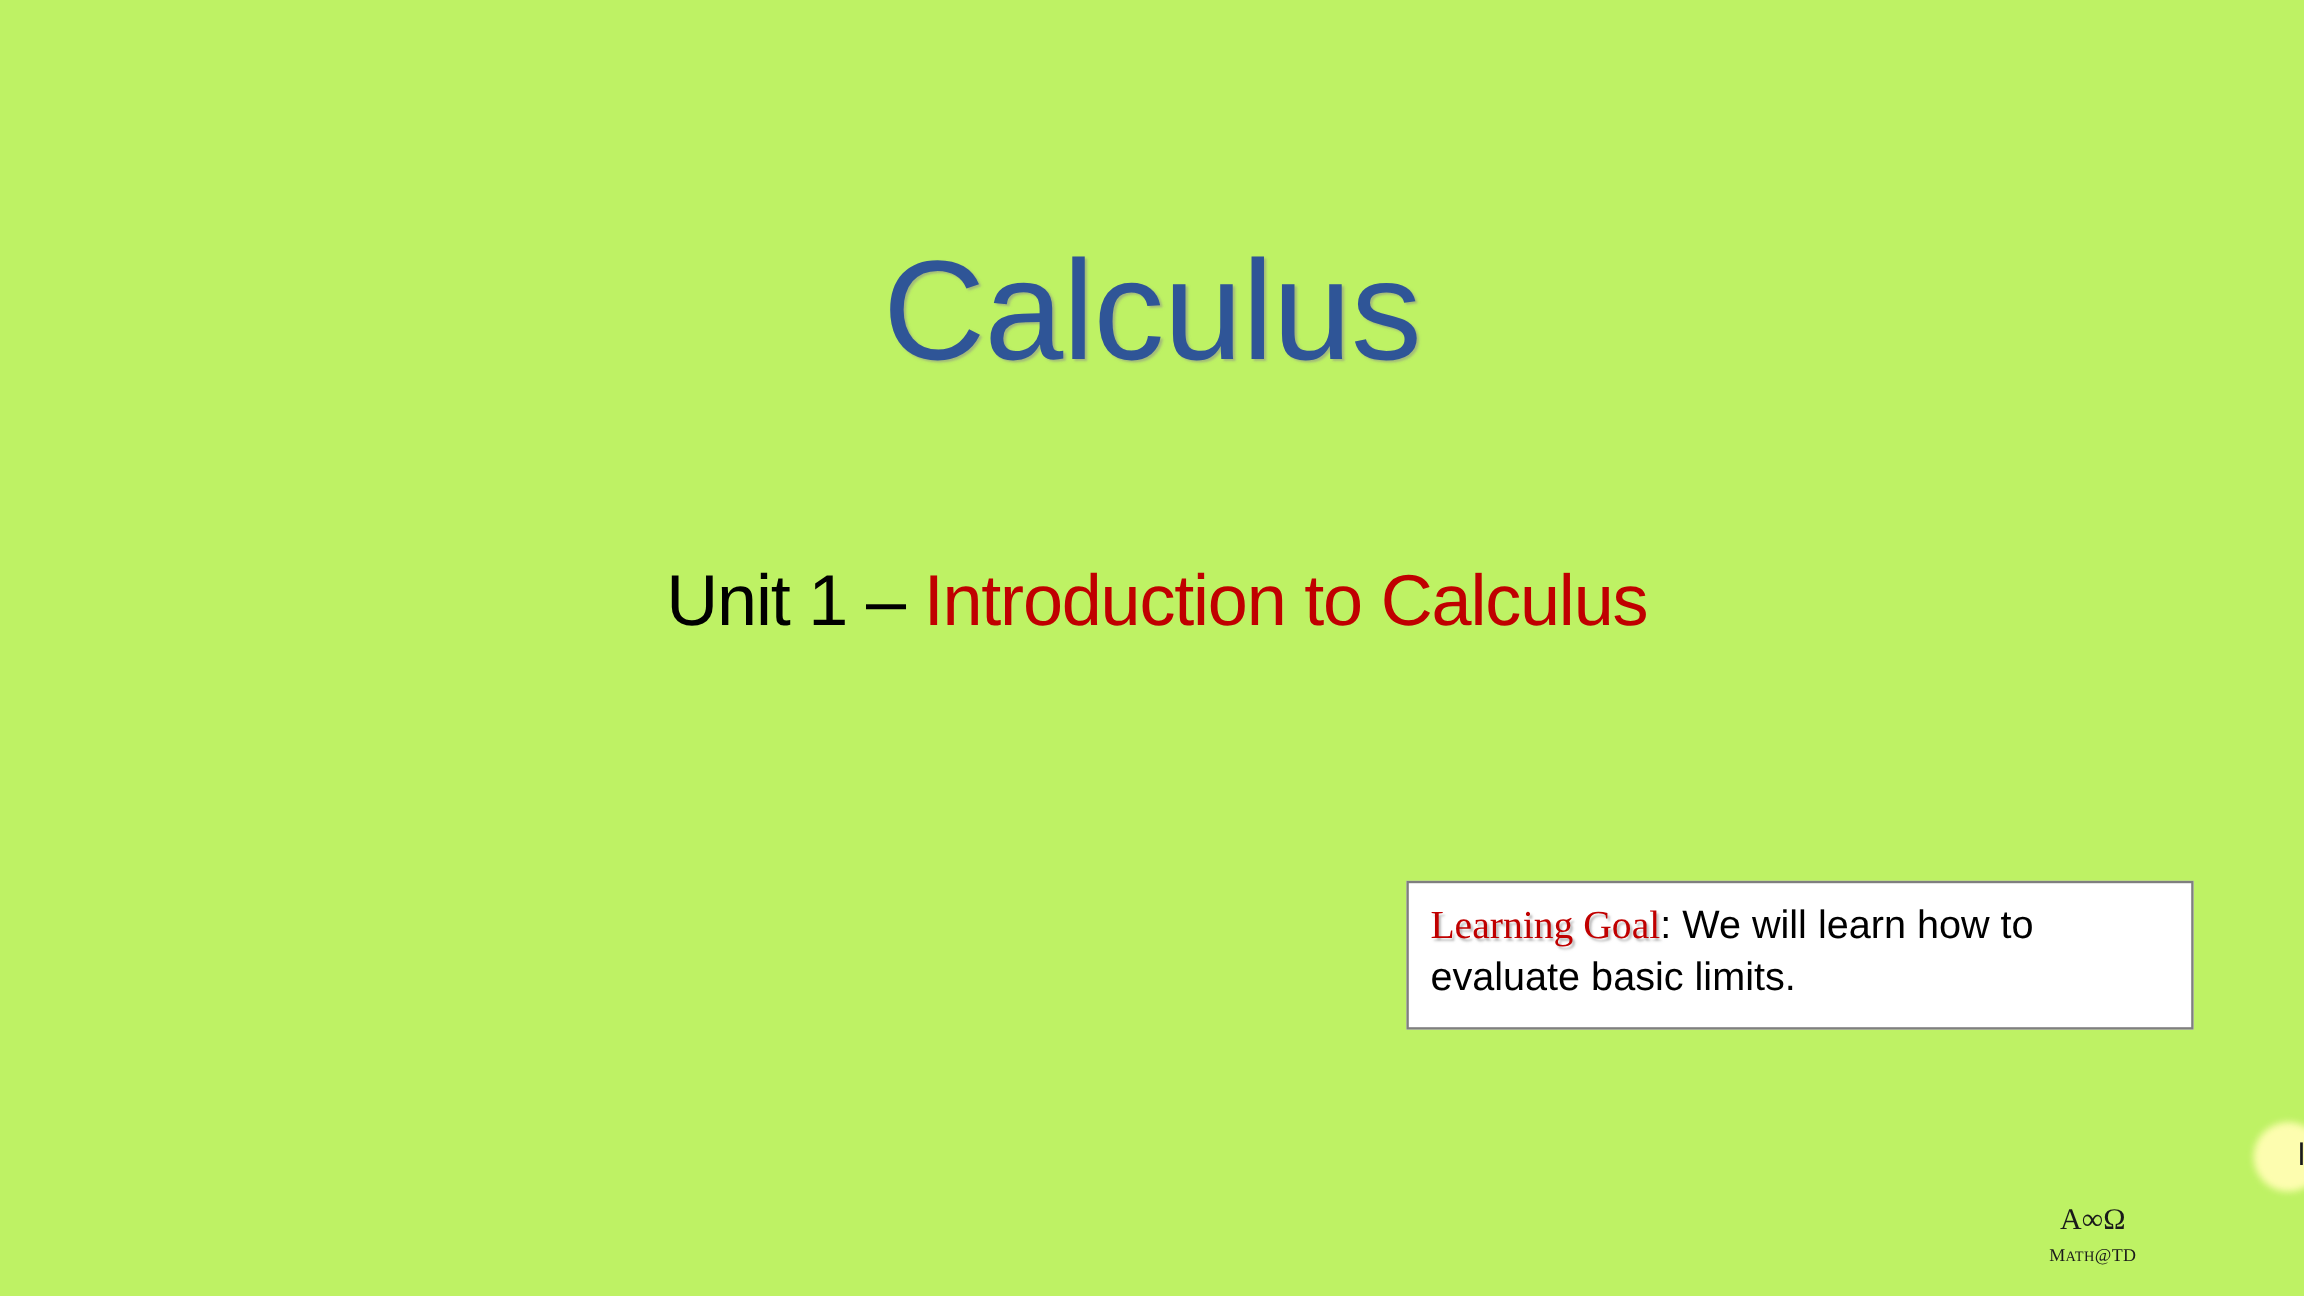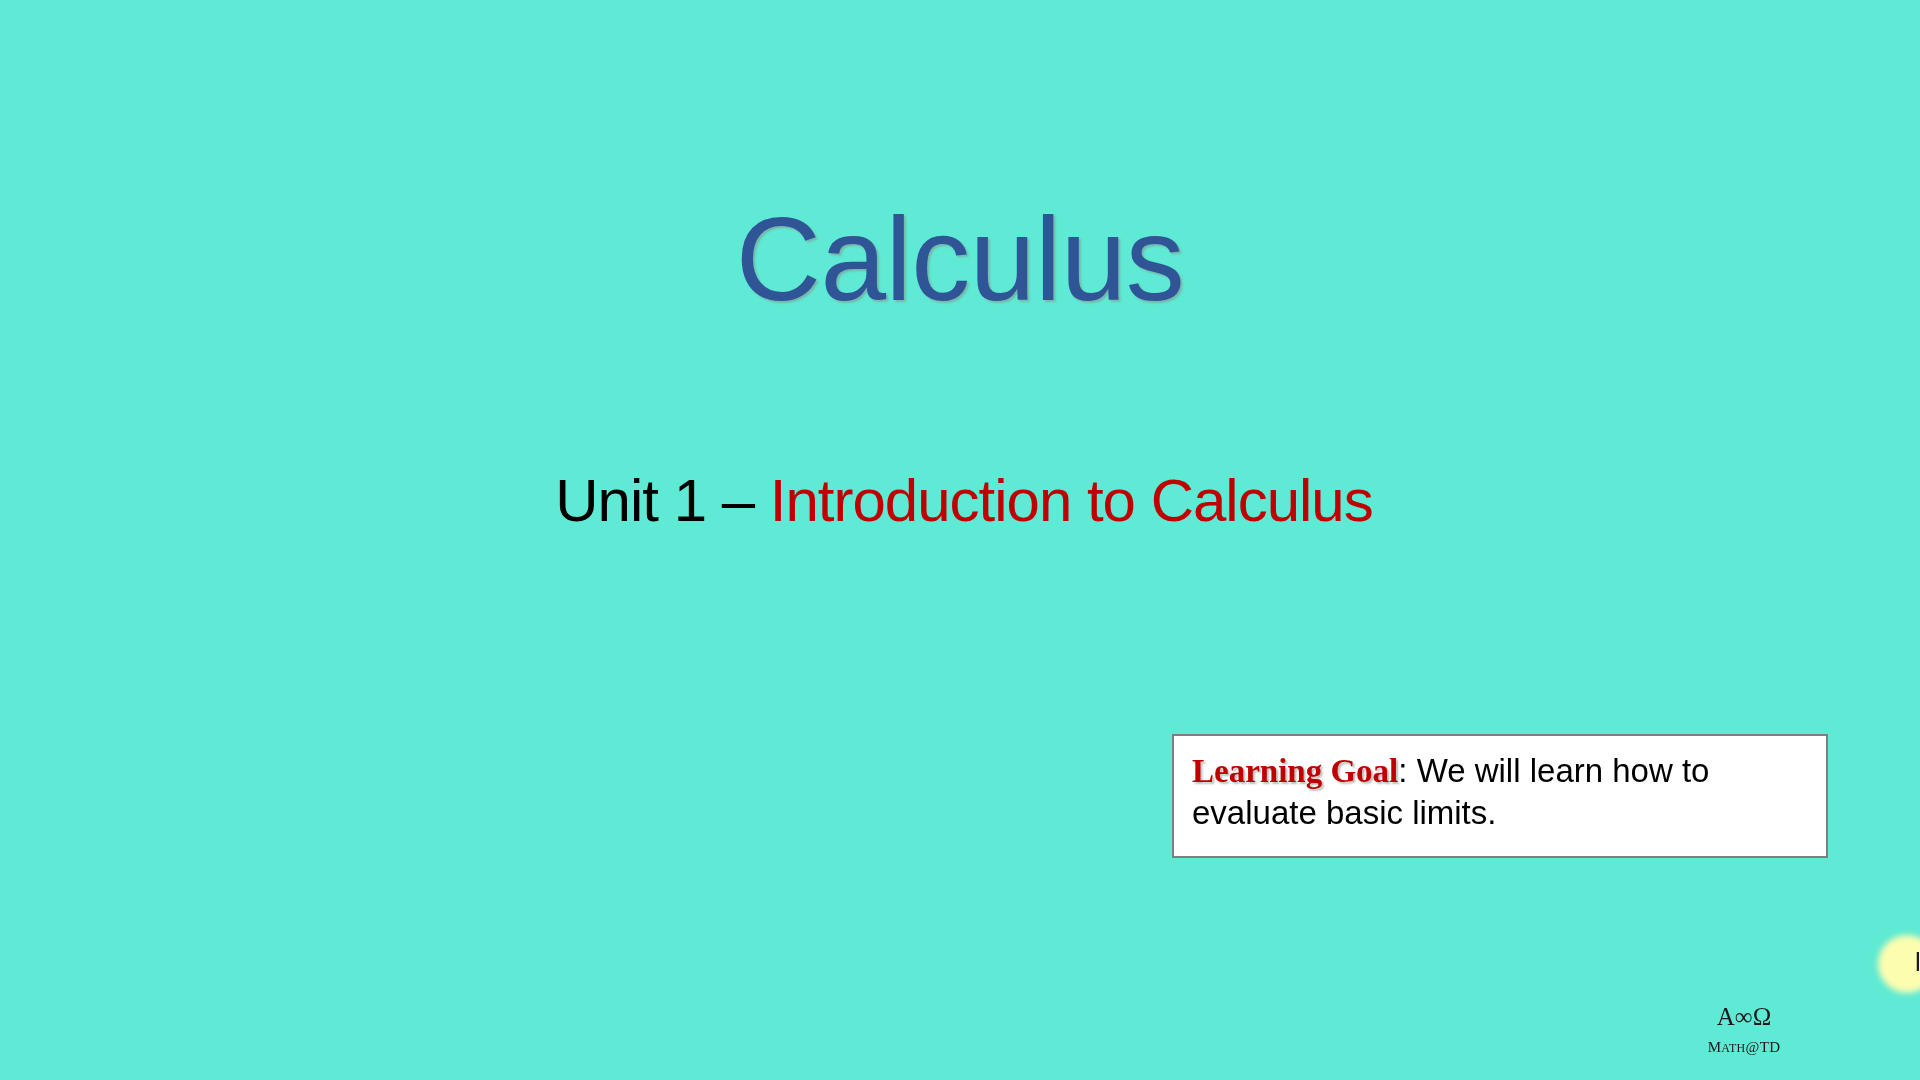--- a/index.html
+++ b/index.html
@@ -11,21 +11,21 @@
 
   body {
     font-family: "Liberation Sans", sans-serif;
   }
 
   
   #slide {
     position: relative;
     width: 1920px;
     height: 1080px;
-    background: #5eead4;
+    background: #bef264;
     overflow: hidden;
   }
 
   
   #deck-title {
     position: absolute;
     left: 0;
     top: 196px;
     width: 1920px;
     text-align: center;
@@ -85,21 +85,21 @@
     padding: 14px 18px 0 18px;
   }
   #learning-goal-text {
     font-family: "Liberation Sans", sans-serif;
     font-size: 33px;
     line-height: 1.28;
     color: #000000;
   }
   #learning-goal-text .lg-label {
     font-family: "Liberation Serif", serif;
-    font-weight: 700;
+    font-weight: 400;
     color: #c00000;
     text-shadow: 2px 2px 2px rgba(160,160,160,0.7);
   }
 
   
   #cursor-highlight {
     position: absolute;
     left: 1878px;
     top: 935px;
     width: 58px;

